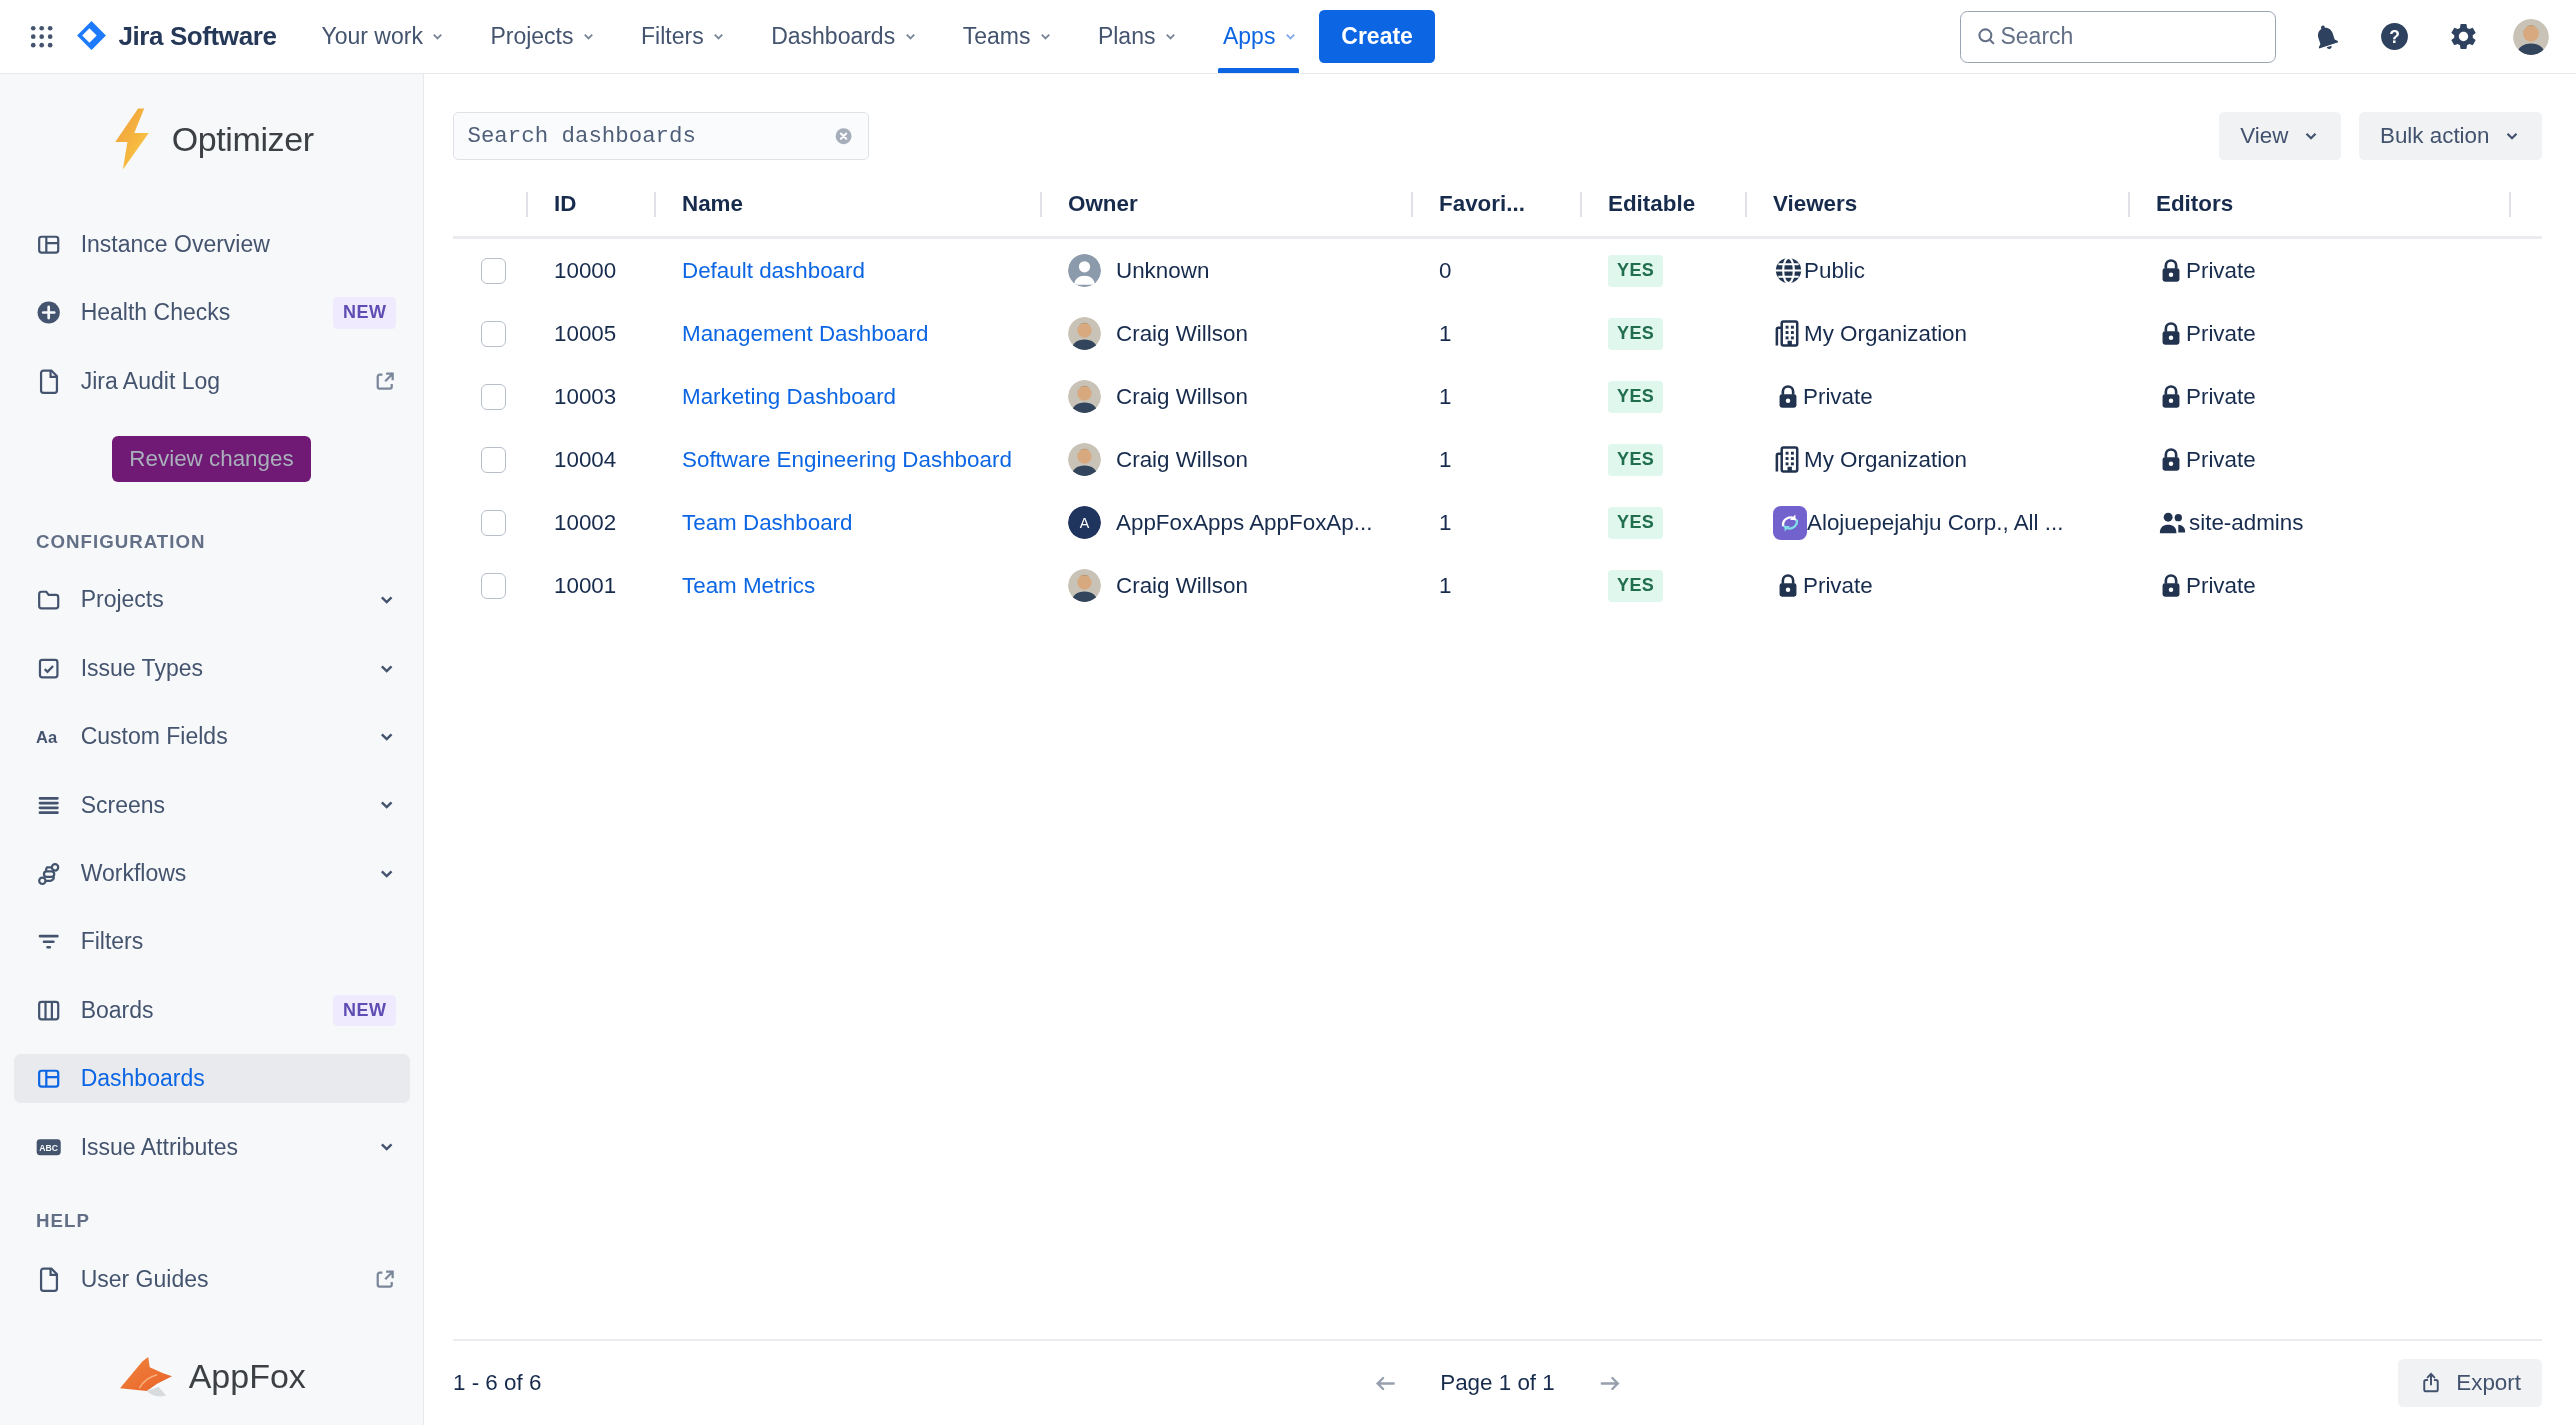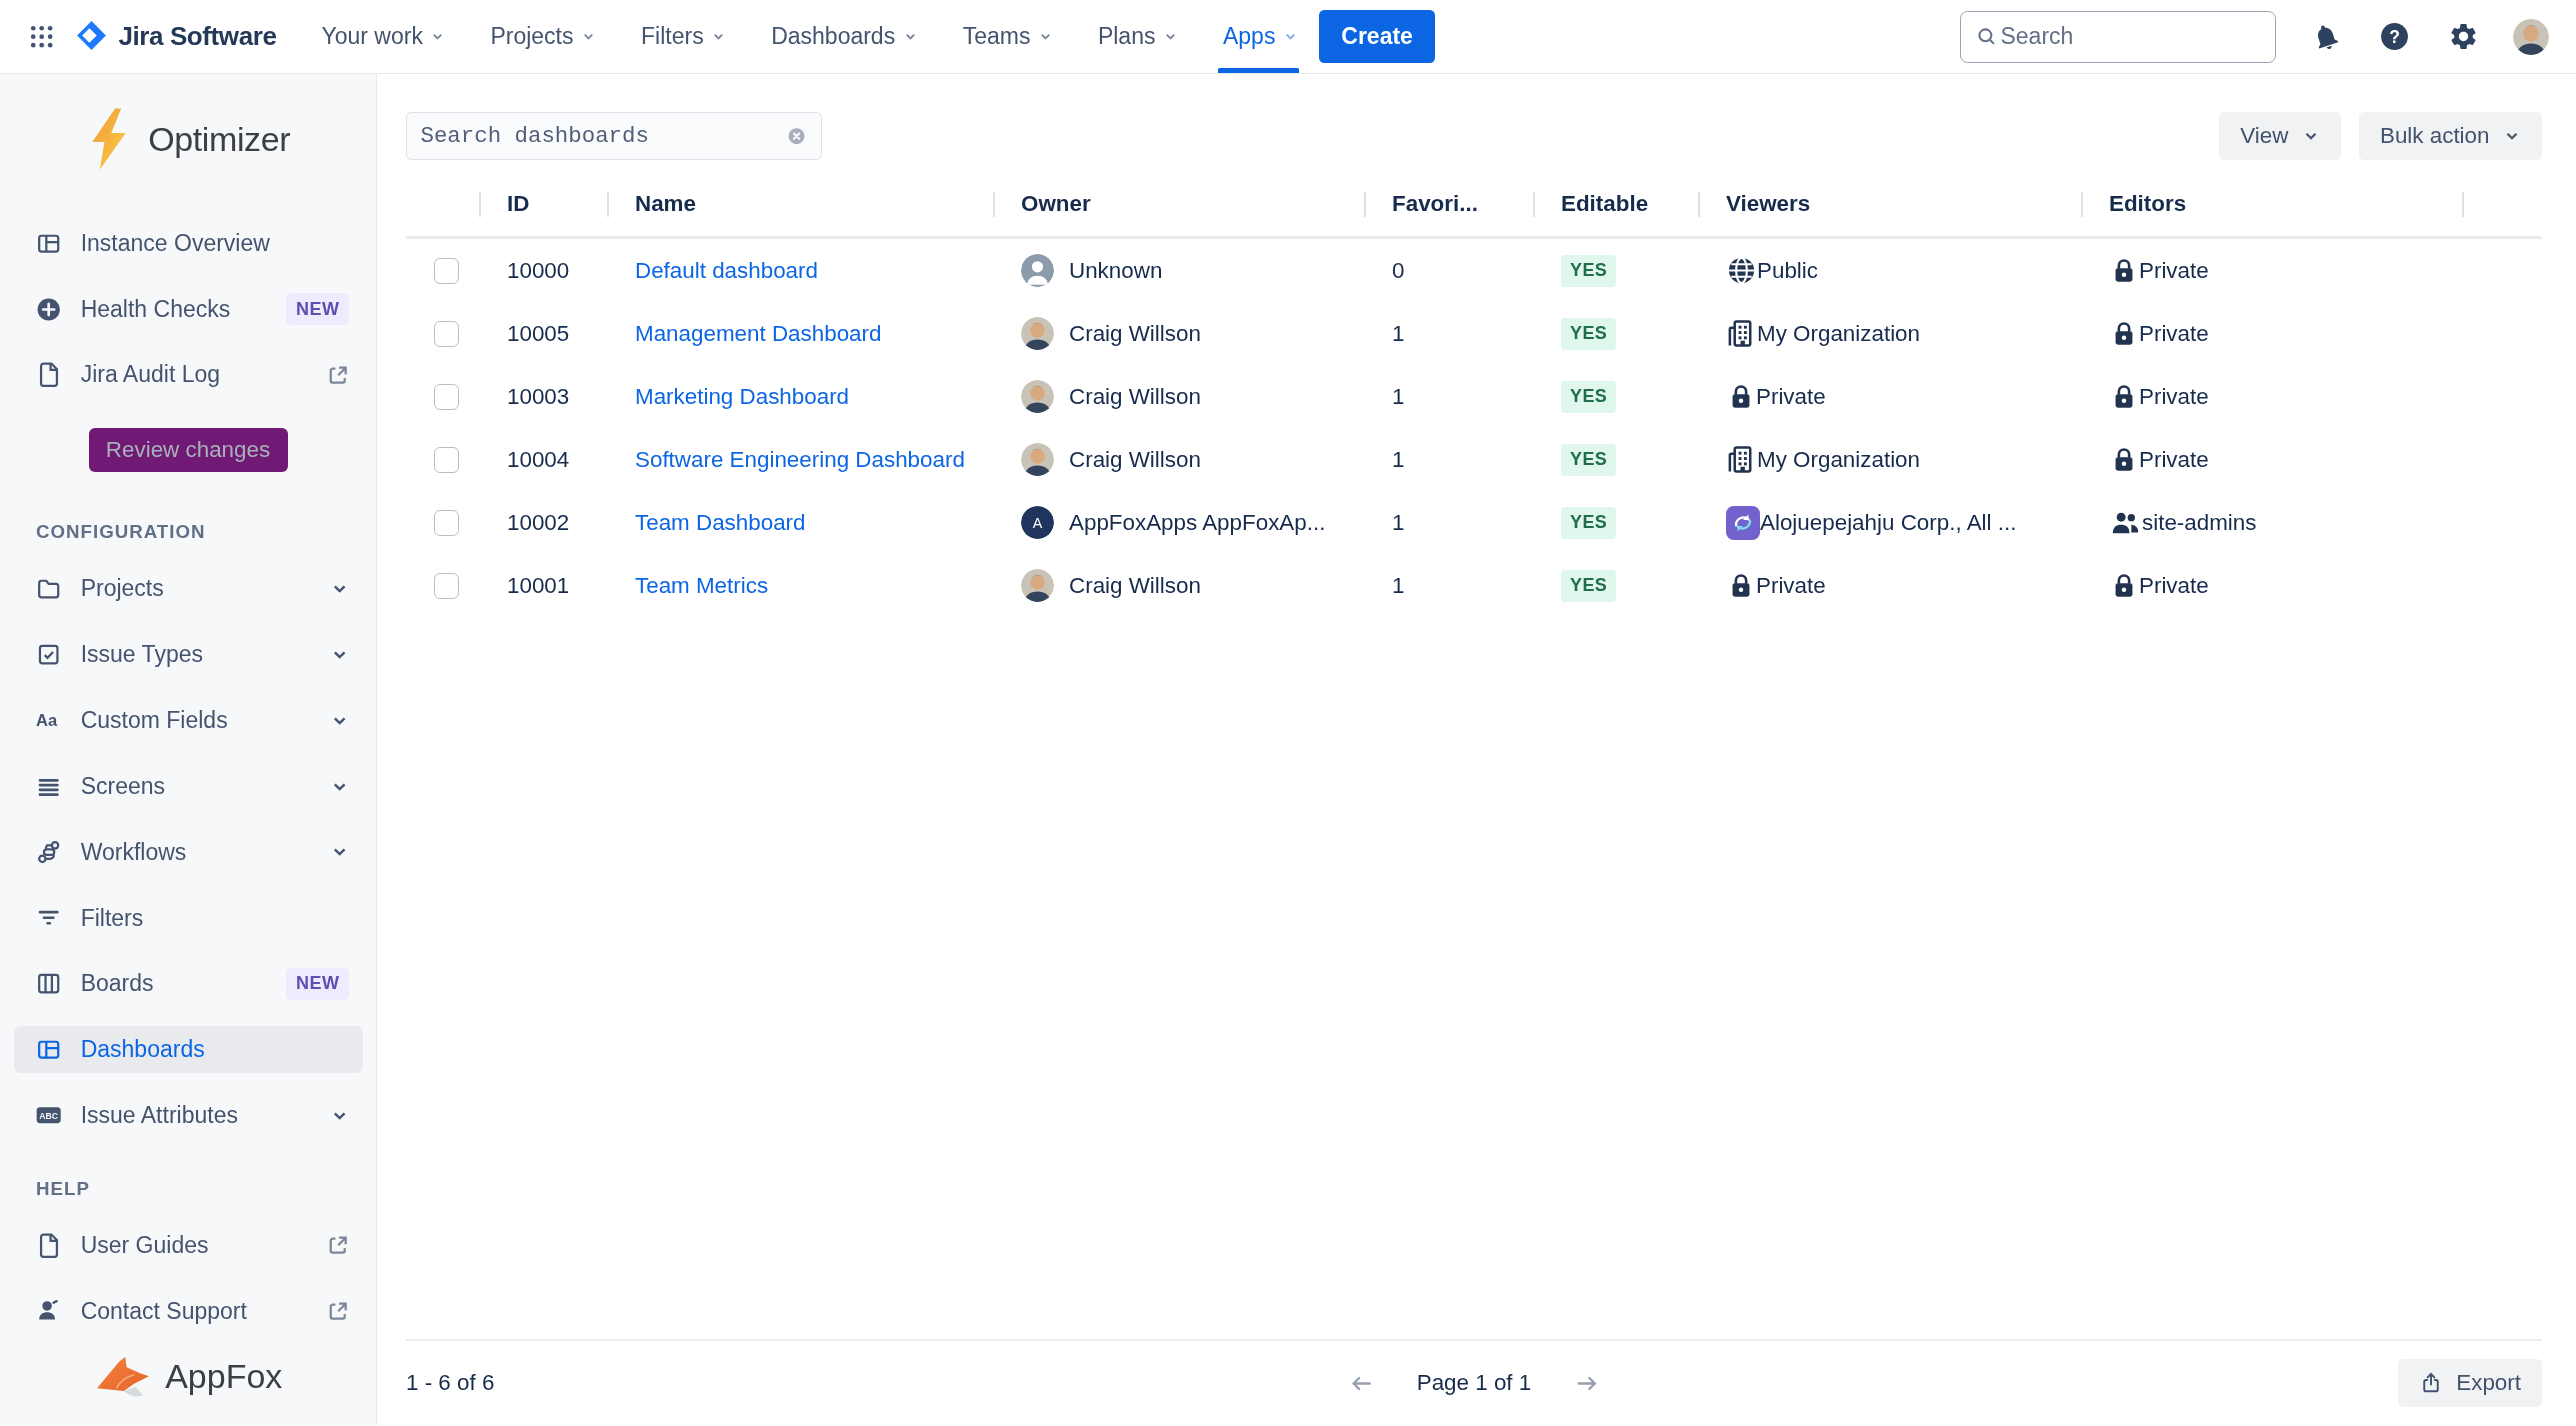--- a/index.html
+++ b/index.html
@@ -18,21 +18,21 @@
   .create-btn { margin-left:21px; background:#0C66E4; color:#fff; font-size:23px; font-weight:600; border:none; border-radius:5.2px; padding:12.7px 22.4px; cursor:pointer; }
   .nav-right { margin-left:auto; display:flex; align-items:center; gap:30px; }
   .nav-search { display:flex; align-items:center; gap:4px; width:316px; height:52px; border:1.5px solid #99A3B2; border-radius:7.5px; background:#fff; padding:0 15px; }
   .nav-search input { border:none; outline:none; font-size:23px; color:#44546F; width:100%; background:transparent; font-family:"Liberation Sans", sans-serif; }
   .nav-search input::placeholder { color:#626F86; }
   .nav-icon-btn { width:39px; height:39px; display:flex; align-items:center; justify-content:center; color:#44546F; cursor:pointer; }
   .avatar-top { width:36px; height:36px; border-radius:50%; overflow:hidden; cursor:pointer; }
 
   
   .shell { display:flex; height:1351px; }
-  .sidebar { width:377px; background:#F7F8F9; border-right:1.5px solid #E7E9ED; display:flex; flex-direction:column; padding:33px 0 25.4px; }
+  .sidebar { width:424px; background:#F7F8F9; border-right:1.5px solid #E7E9ED; display:flex; flex-direction:column; padding:33px 0 25.4px; }
   .side-logo { display:flex; align-items:center; justify-content:center; gap:16.4px; margin-bottom:49px; }
   .side-logo-text { font-size:34px; color:#3C3F44; font-weight:500; letter-spacing:-0.4px; }
   .side-item { display:flex; align-items:center; height:49px; margin:0 13.5px 19.4px; padding:0 13.5px 0 22.4px; border-radius:6.7px; color:#44546F; font-size:23px; cursor:pointer; }
   .side-item .lbl { margin-left:19.4px; white-space:nowrap; }
   .side-item .right { margin-left:auto; display:flex; align-items:center; }
   .side-item.selected { background:#E9EAEE; color:#0C66E4; }
   .side-icon { width:25.4px; display:flex; justify-content:center; flex-shrink:0; }
   .badge-new { background:#EFEAFD; color:#5E4DB2; font-size:18px; font-weight:800; letter-spacing:0.4px; border-radius:4.5px; padding:5.2px 9.7px; }
   .review-btn { margin:10.5px auto 30px; width:199px; height:46px; background:#701a75; color:#A9B0BB; font-size:22.4px; font-weight:500; border:none; border-radius:6px; cursor:default; font-family:"Liberation Sans", sans-serif; }
   .section-title { font-size:18.7px; font-weight:700; letter-spacing:1px; color:#626F86; margin:19.4px 0 22.4px 36px; }
@@ -367,36 +367,20 @@
           </svg>
         </span>
       <span class="lbl">User Guides</span>
       <span class="right">
           <svg width="22.4" height="22.4" viewBox="0 0 24 24" fill="none" stroke="#7A8699" stroke-width="2.4">
             <path d="M9 5H6a2 2 0 0 0-2 2v11a2 2 0 0 0 2 2h11a2 2 0 0 0 2-2v-3"></path>
             <path d="M13 4h7v7M20 4l-8 8"></path>
           </svg>
         </span>
     </div>
-    <div class="side-item">
-      <span class="side-icon">
-          <svg width="25.4" height="25.4" viewBox="0 0 32 32" fill="#44546F">
-            <circle cx="14" cy="10" r="6"></circle>
-            <path d="M4 27c0-6 4.5-9 10-9s10 3 10 9z"></path>
-            <path d="M22 6l4-2" stroke="#44546F" stroke-width="3" stroke-linecap="round"></path>
-          </svg>
-        </span>
-      <span class="lbl">Contact Support</span>
-      <span class="right">
-          <svg width="22.4" height="22.4" viewBox="0 0 24 24" fill="none" stroke="#7A8699" stroke-width="2.4">
-            <path d="M9 5H6a2 2 0 0 0-2 2v11a2 2 0 0 0 2 2h11a2 2 0 0 0 2-2v-3"></path>
-            <path d="M13 4h7v7M20 4l-8 8"></path>
-          </svg>
-        </span>
-    </div>
 
     <div class="side-bottom">
       <svg width="58" height="46" viewBox="0 0 78 62">
           <defs>
             <linearGradient id="foxg" x1="0" y1="0" x2="1" y2="1">
               <stop offset="0" stop-color="#F0833A"></stop>
               <stop offset="1" stop-color="#E9632B"></stop>
             </linearGradient>
           </defs>
           <path d="M4 46 L34 10 L42 4 L44 18 L62 26 L74 30 L54 40 L40 50 Z" fill="url(#foxg)"></path>

